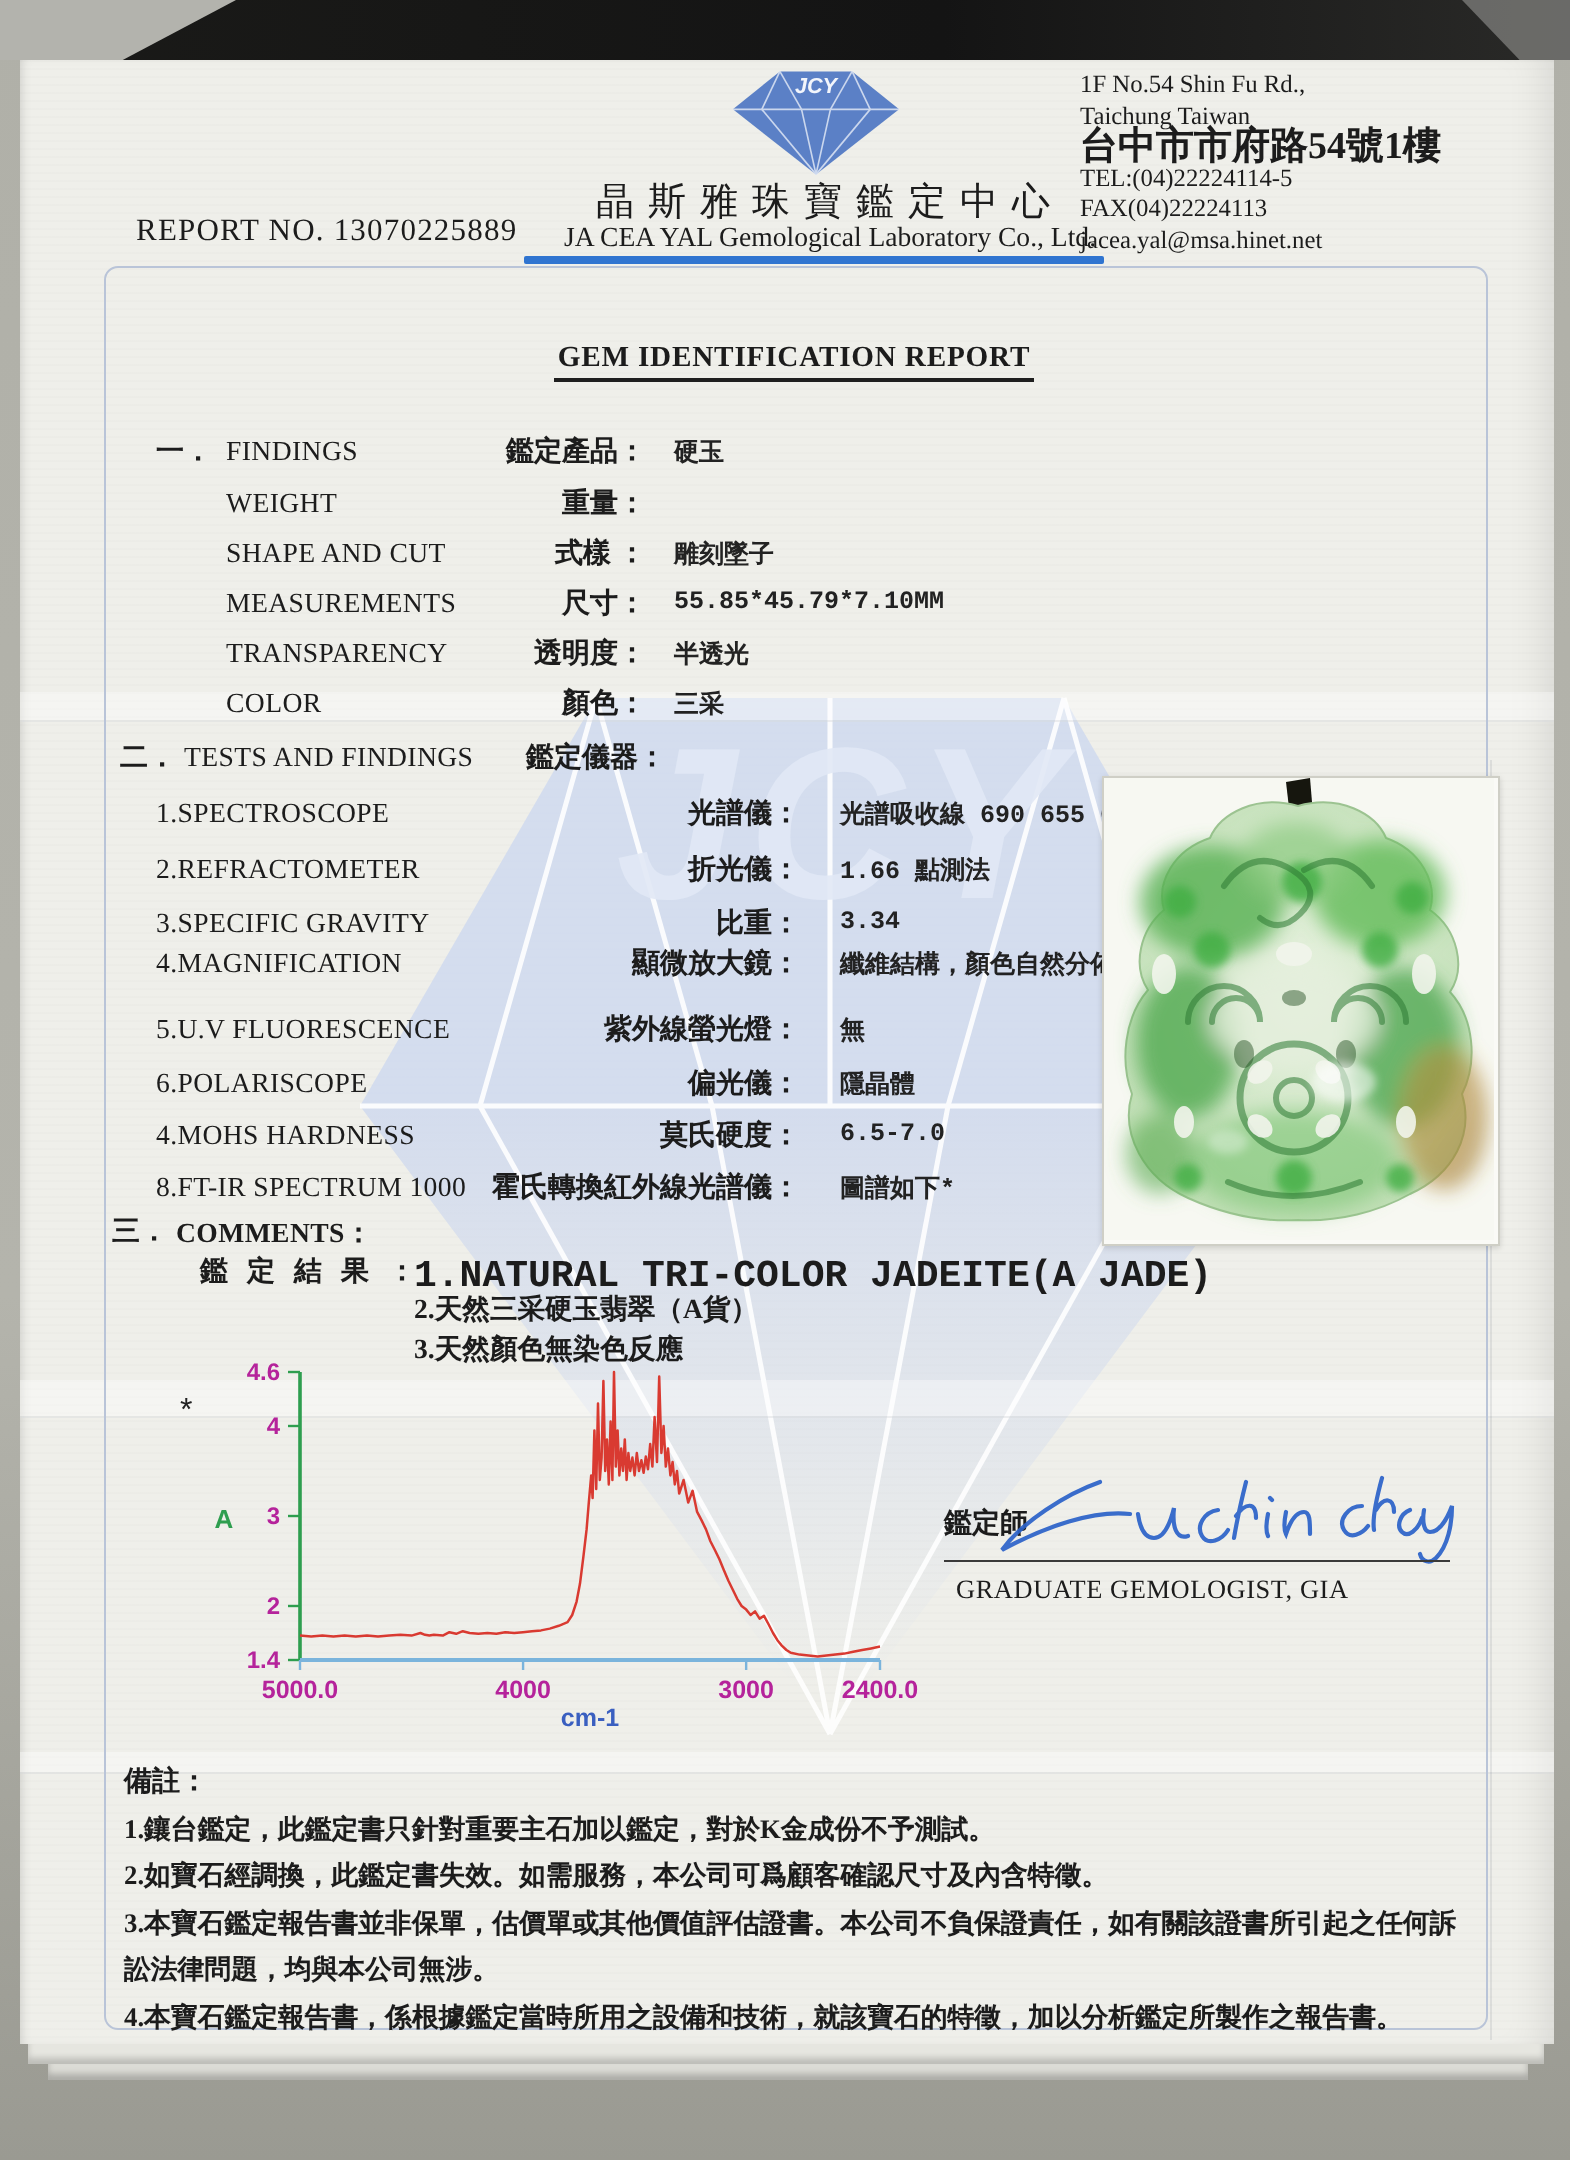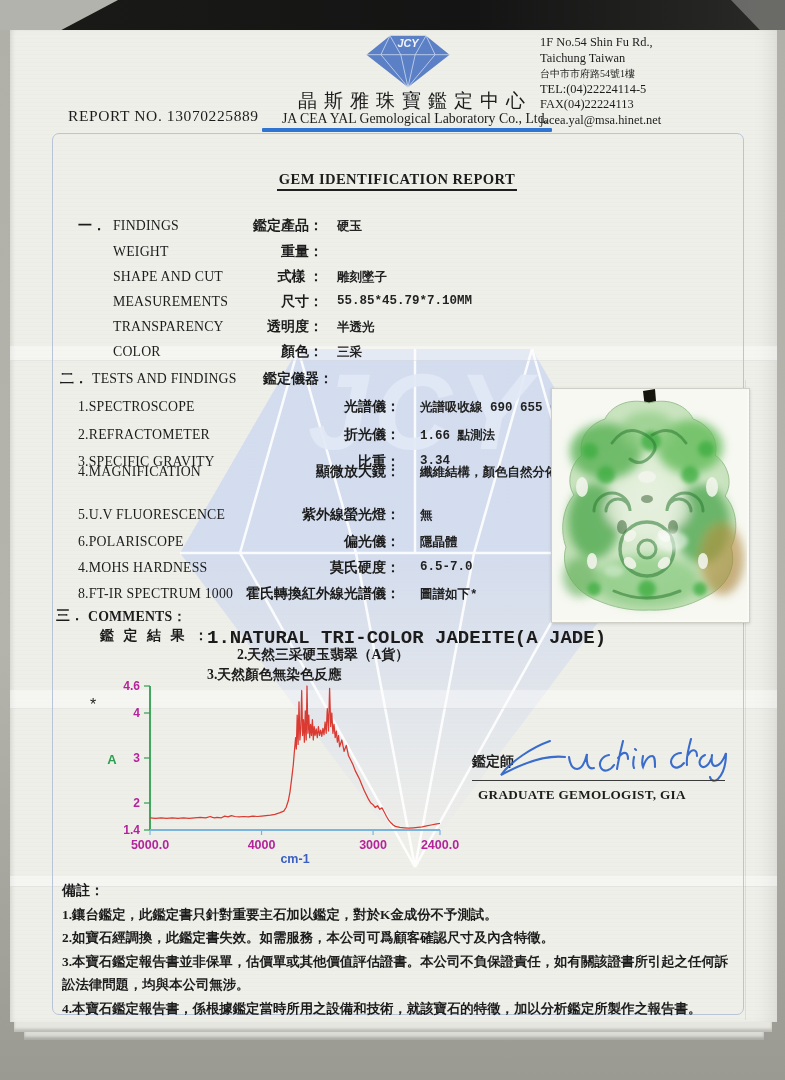--- a/index.html
+++ b/index.html
@@ -25,21 +25,21 @@
   .fold{left:0;width:767px;background:rgba(255,255,255,.38);border-bottom:1px solid rgba(90,95,110,.10);z-index:3;}
   .crease-v{top:350px;left:735px;width:1px;height:640px;background:rgba(60,70,90,.10);z-index:3;}
   .frame{left:42px;top:103px;width:690px;height:880px;border:1px solid #b9c4d8;border-radius:7px;z-index:4;}
   .z5{z-index:5;}
   
   .report-no{left:58px;top:77px;font-size:15.5px;letter-spacing:.6px;}
   .company-cn{left:240px;top:58px;width:330px;text-align:center;font-size:19px;font-weight:400;letter-spacing:7px;}
   .company-en{left:225px;top:81px;width:360px;text-align:center;font-size:13.8px;}
   .blue-rule{left:252px;top:98px;width:290px;height:4px;background:#2f74d0;border-radius:1px;}
   .address{left:530px;top:5px;font-size:12.4px;line-height:15.6px;}
-  .address .cjk{font-weight:400;font-size:10px;}
+  .address .cjk{font-weight:700;font-size:19px;}
   .title-cn{left:96px;top:110px;width:582px;text-align:center;font-size:21px;font-weight:700;letter-spacing:11px;}
   .title-en-wrap{left:96px;top:140px;width:582px;text-align:center;}
   .title-en{display:inline-block;font-size:14.6px;font-weight:700;letter-spacing:.4px;
             border-bottom:2px solid #1f1f1f;padding:0 2px 1px 2px;}
   .marker{position:absolute;top:0;font-size:14px;font-weight:600;}
   .enlab{position:absolute;top:1px;font-size:13.8px;letter-spacing:.2px;}
   .cnlab{position:absolute;top:0;font-size:14px;font-weight:600;}
   .irow .cnlab{left:103px;width:210px;text-align:right;}
   .irow .enlab{left:103px;}
   .irow .marker{left:68px;}
@@ -52,21 +52,21 @@
   
   .cmt-label{left:90px;top:597px;font-size:14px;font-weight:600;letter-spacing:3px;}
   .cmt-line{left:197px;font-size:13.8px;font-weight:600;}
   .cmt-line.mono{font-family:"Liberation Mono","DejaVu Sans Mono",monospace;font-size:19px;}
   
   .photo-card{left:541px;top:358px;width:197px;height:233px;background:#fafaf6;border:1px solid #cfcfc6;
               box-shadow:0 1px 3px rgba(0,0,0,.15);z-index:6;}
   
   .sig-label{left:462px;top:723px;font-size:14px;font-weight:600;}
   .sig-line{left:462px;top:750px;width:253px;height:1px;background:#3a3a3a;}
-  .sig-title{left:468px;top:757px;font-size:13.2px;letter-spacing:.3px;font-weight:bold;}
+  .sig-title{left:468px;top:757px;font-size:13.2px;letter-spacing:.3px;}
   
   .notes-head{left:52px;top:852px;font-size:14px;font-weight:700;}
   .notes{left:52px;top:873px;width:678px;font-size:13.4px;font-weight:600;line-height:23.4px;}
   svg text{font-family:"Liberation Sans","DejaVu Sans",sans-serif;}
 </style>
 </head>
 <body>
 
 <div class="abs top-band"></div>
 <div class="abs corner-left"></div>
@@ -187,21 +187,21 @@
   <div class="abs row trow z5" style="top:396px;">
     <span class="enlab">2.REFRACTOMETER</span>
     <span class="cnlab">折光儀：</span>
     <span class="val cjkv">1.66 點測法</span>
   </div>
   <div class="abs row trow z5" style="top:423px;">
     <span class="enlab">3.SPECIFIC GRAVITY</span>
     <span class="cnlab">比重：</span>
     <span class="val">3.34</span>
   </div>
-  <div class="abs row trow z5" style="top:433px;">
+  <div class="abs row trow z5" style="top:443px;">
     <span class="enlab">4.MAGNIFICATION</span>
     <span class="cnlab">顯微放大鏡：</span>
     <span class="val cjkv">纖維結構，顏色自然分佈</span>
   </div>
   <div class="abs row trow z5" style="top:476px;">
     <span class="enlab">5.U.V FLUORESCENCE</span>
     <span class="cnlab">紫外線螢光燈：</span>
     <span class="val cjkv">無</span>
   </div>
   <div class="abs row trow z5" style="top:503px;">
@@ -219,21 +219,21 @@
     <span class="cnlab">霍氏轉換紅外線光譜儀：</span>
     <span class="val cjkv">圖譜如下*</span>
   </div>
 
   <div class="abs row z5" style="top:577px;">
     <span class="marker" style="left:46px;">三．</span>
     <span class="enlab" style="left:78px;font-weight:600;">COMMENTS：</span>
   </div>
   <div class="abs cmt-label z5">鑑 定 結 果 ：</div>
   <div class="abs cmt-line mono z5" style="top:597px;">1.NATURAL TRI-COLOR JADEITE(A JADE)</div>
-  <div class="abs cmt-line z5" style="top:616px;margin-left:30px;">2.天然三采硬玉翡翠（A貨）</div>
+  <div class="abs cmt-line z5" style="top:616px;">2.天然三采硬玉翡翠（A貨）</div>
   <div class="abs cmt-line z5" style="top:636px;">3.天然顏色無染色反應</div>
 
   <div class="abs photo-card">
     <svg width="195" height="231" viewBox="0 0 195 231">
       <defs>
         <radialGradient id="gJade" cx=".5" cy=".45" r=".75">
           <stop offset="0" stop-color="#e9f2e1"></stop>
             <stop offset="1" stop-color="#b4d9a8"></stop>
         </radialGradient>
         <linearGradient id="gAmber" x1="0" y1="0" x2="1" y2="1">

